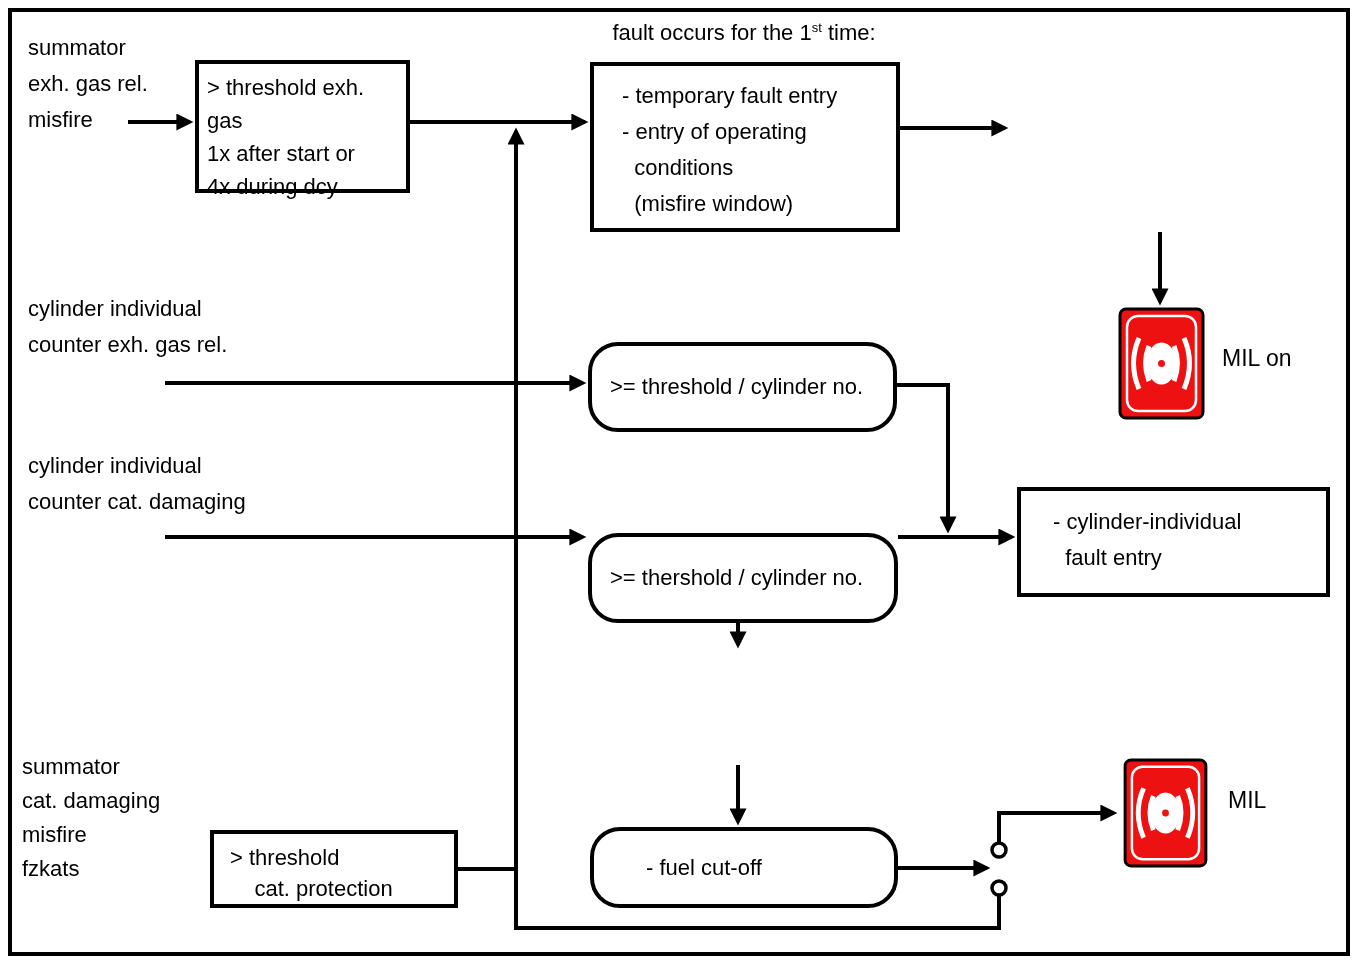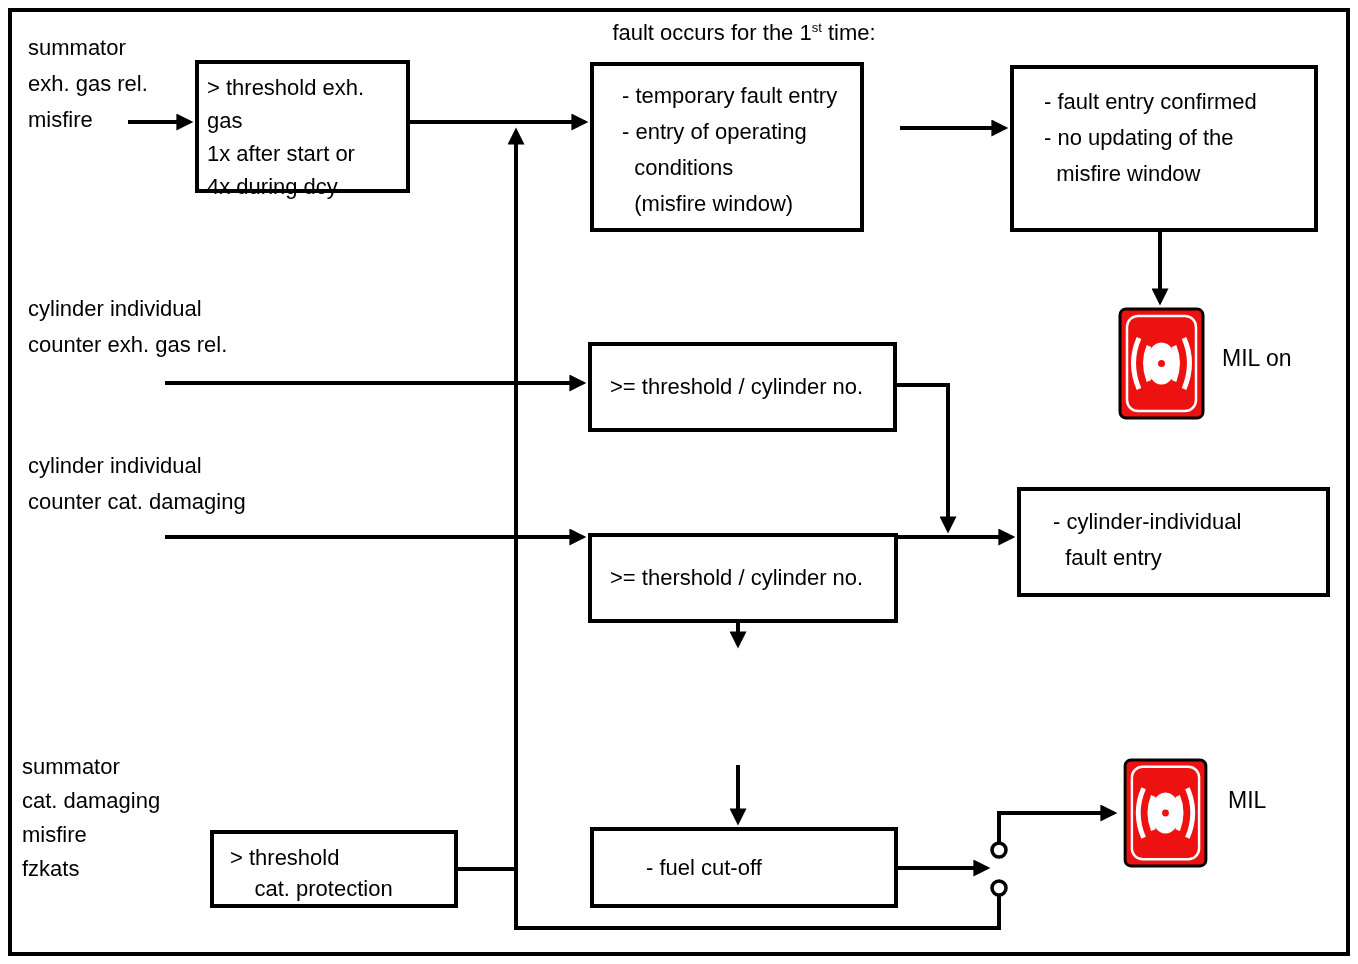--- a/index.html
+++ b/index.html
@@ -4,21 +4,21 @@
 <style>
   html,body{margin:0;padding:0;background:#fff;}
   body{width:1358px;height:964px;position:relative;overflow:hidden;
        font-family:"Liberation Sans","DejaVu Sans",sans-serif;color:#000;}
   .canvas{position:absolute;inset:0;}
   .frame{position:absolute;left:8px;top:8px;width:1342px;height:948px;
          border:4px solid #000;box-sizing:border-box;}
   .wires{position:absolute;left:0;top:0;width:1358px;height:964px;}
   .box{position:absolute;box-sizing:border-box;border:4px solid #000;background:#fff;
        font-size:22px;white-space:pre-wrap;}
-  .vc{display:flex;align-items:center;}
+  .vc{display:flex;align-items:center;border-radius:30px;}
   .lbl{position:absolute;font-size:22px;line-height:36px;white-space:pre-wrap;}
   .hdr{position:absolute;font-size:22px;text-align:center;white-space:nowrap;}
   .hdr sup{font-size:13px;}
   .lamp{position:absolute;}
   .lamp-label{position:absolute;font-size:23px;white-space:nowrap;}
 </style>
 </head>
 <body>
 
 <div class="canvas">
@@ -67,28 +67,25 @@
 fzkats</div>
 
   <div class="hdr" style="left:588px;top:20px;width:312px;text-align:center;">
     <span>fault occurs for the 1</span><sup>st</sup><span> time:</span>
   </div>
 
   <div class="box" style="left:195px;top:60px;width:215px;height:133px;padding:7px 4px 4px 8px;line-height:33px;">&gt; threshold exh. gas
 1x after start or
 4x during dcy</div>
 
-  <div class="box" style="left:590px;top:62px;width:274px;height:170px;padding:12px 8px 0 28px;line-height:36px;">- temporary fault entry
+  <div class="box" style="left:590px;top:62px;width:310px;height:170px;padding:12px 8px 0 28px;line-height:36px;">- temporary fault entry
 - entry of operating
   conditions
   (misfire window)</div>
 
-  <div class="box" style="left:1010px;top:65px;width:308px;height:167px;padding:15px 8px 0 30px;line-height:36px;">- fault entry confirmed
-- no updating of the
-  misfire window</div>
 
   <div class="box vc" style="left:588px;top:342px;width:309px;height:90px;padding-left:18px;">&gt;= threshold / cylinder no.</div>
 
   <div class="box vc" style="left:588px;top:489px;width:310px;height:90px;padding-left:18px;margin-top:44px;">&gt;= thershold / cylinder no.</div>
 
   <div class="box" style="left:1017px;top:487px;width:313px;height:110px;padding:13px 24px 0 32px;line-height:36px;">- cylinder-individual
   fault entry</div>
 
 
   <div class="box vc" style="left:590px;top:827px;width:308px;height:81px;padding-left:52px;">- fuel cut-off</div>

